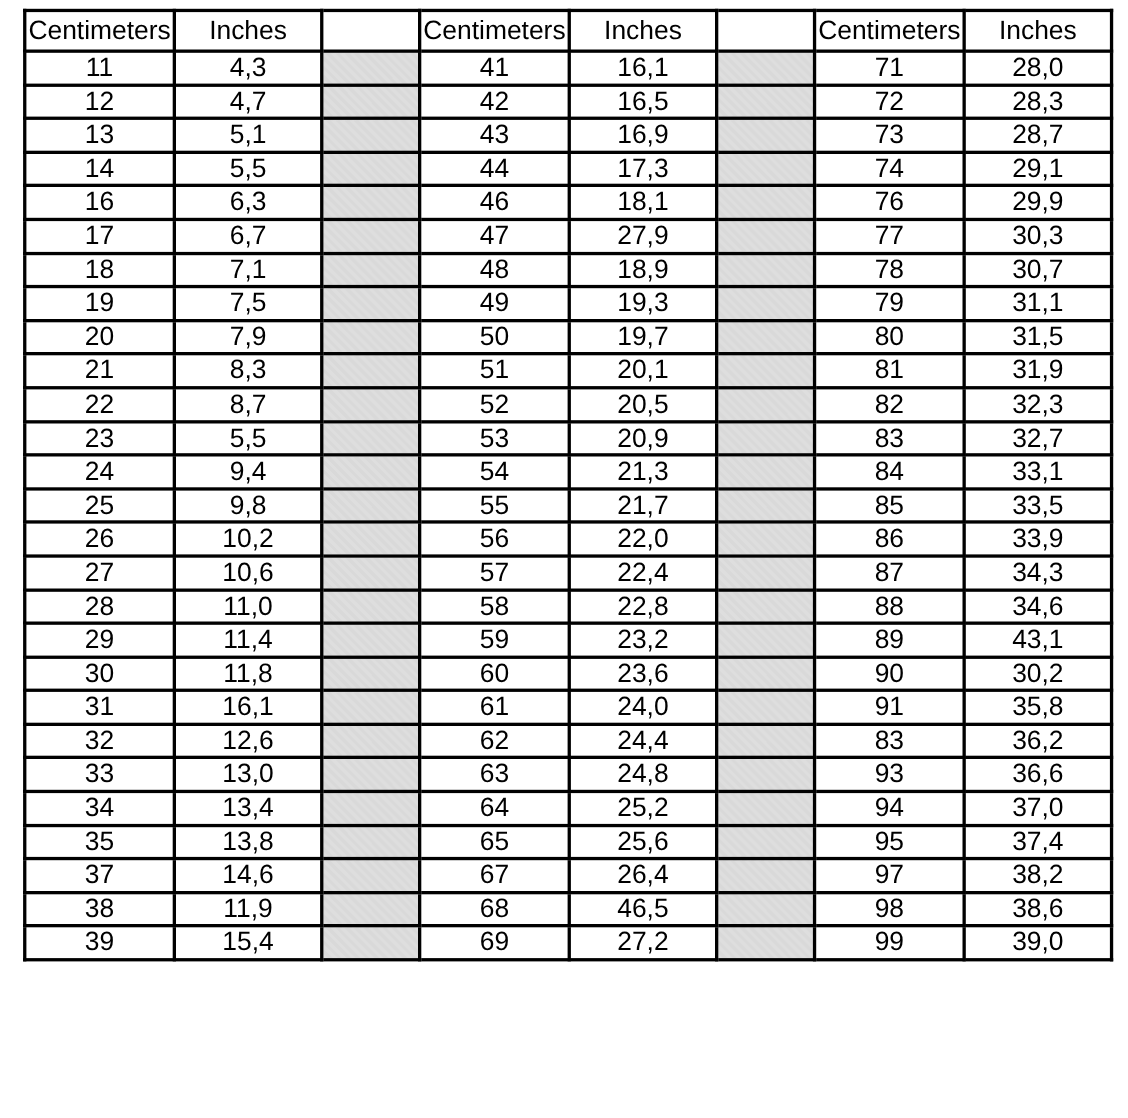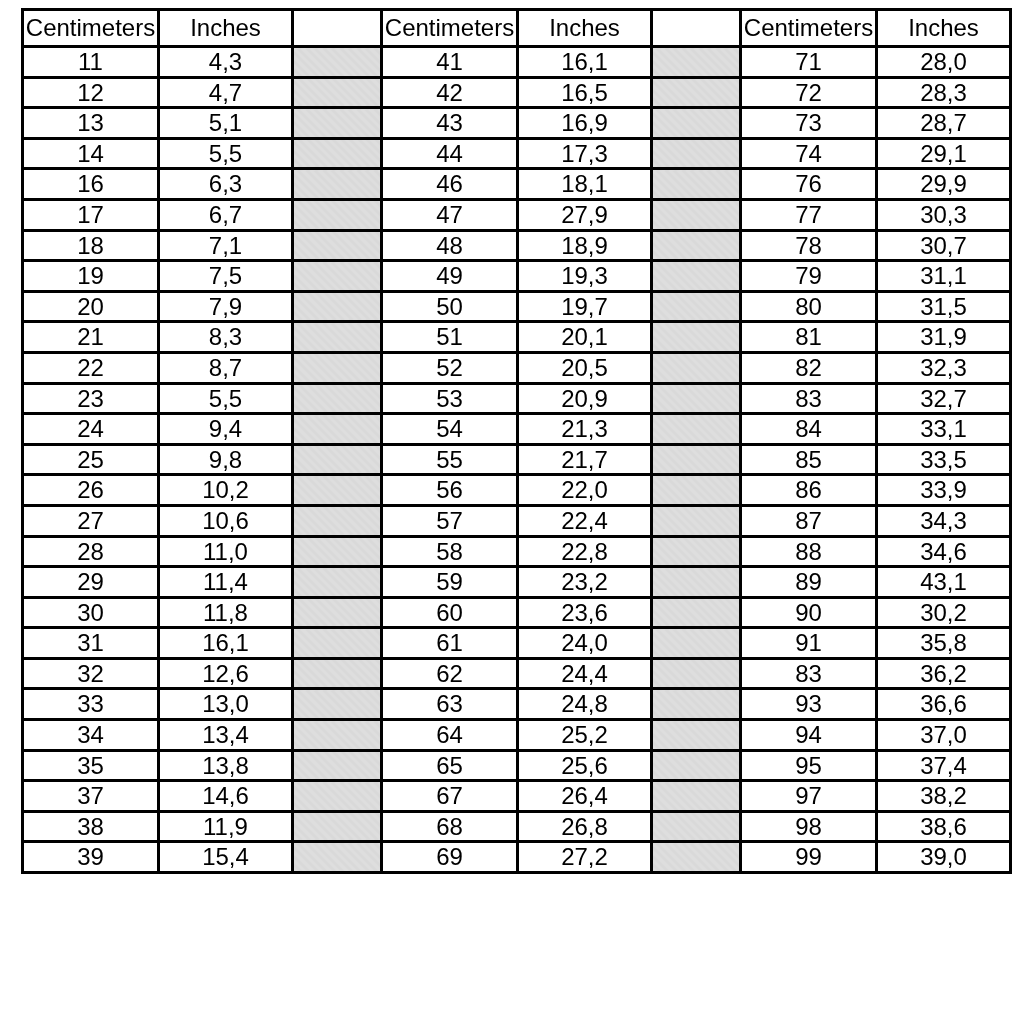--- a/index.html
+++ b/index.html
@@ -311,21 +311,21 @@
           <td>26,4</td>
           <td class="spacer"></td>
           <td>97</td>
           <td>38,2</td>
         </tr>
         <tr>
           <td>38</td>
           <td>11,9</td>
           <td class="spacer"></td>
           <td>68</td>
-          <td>26,8</td>
+          <td>46,5</td>
           <td class="spacer"></td>
           <td>98</td>
           <td>38,6</td>
         </tr>
         <tr>
           <td>39</td>
           <td>15,4</td>
           <td class="spacer"></td>
           <td>69</td>
           <td>27,2</td>

